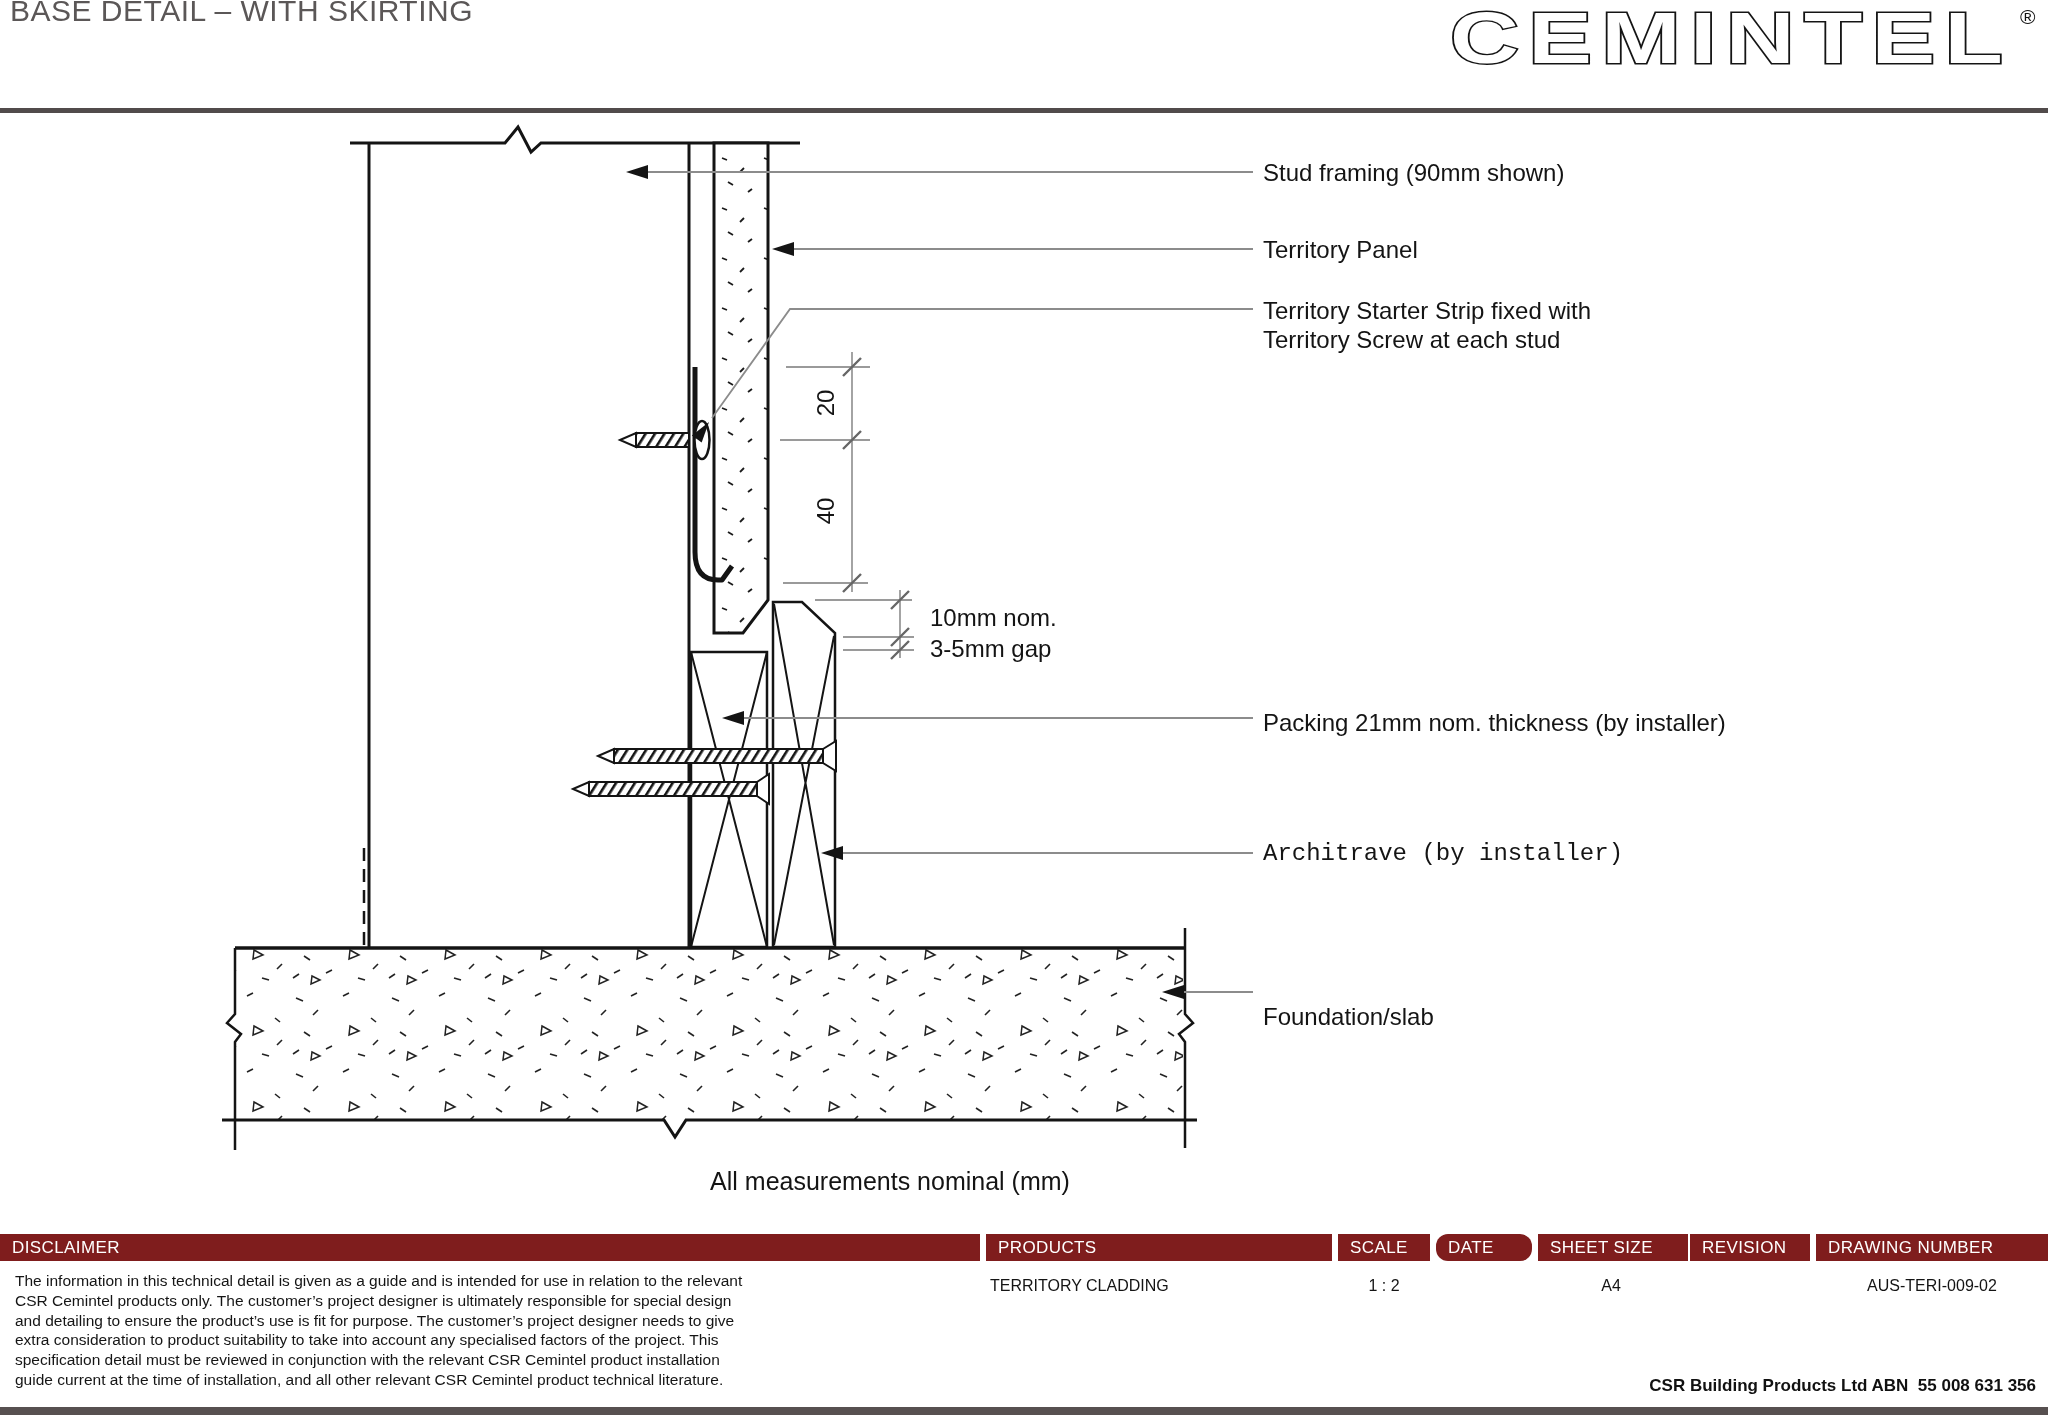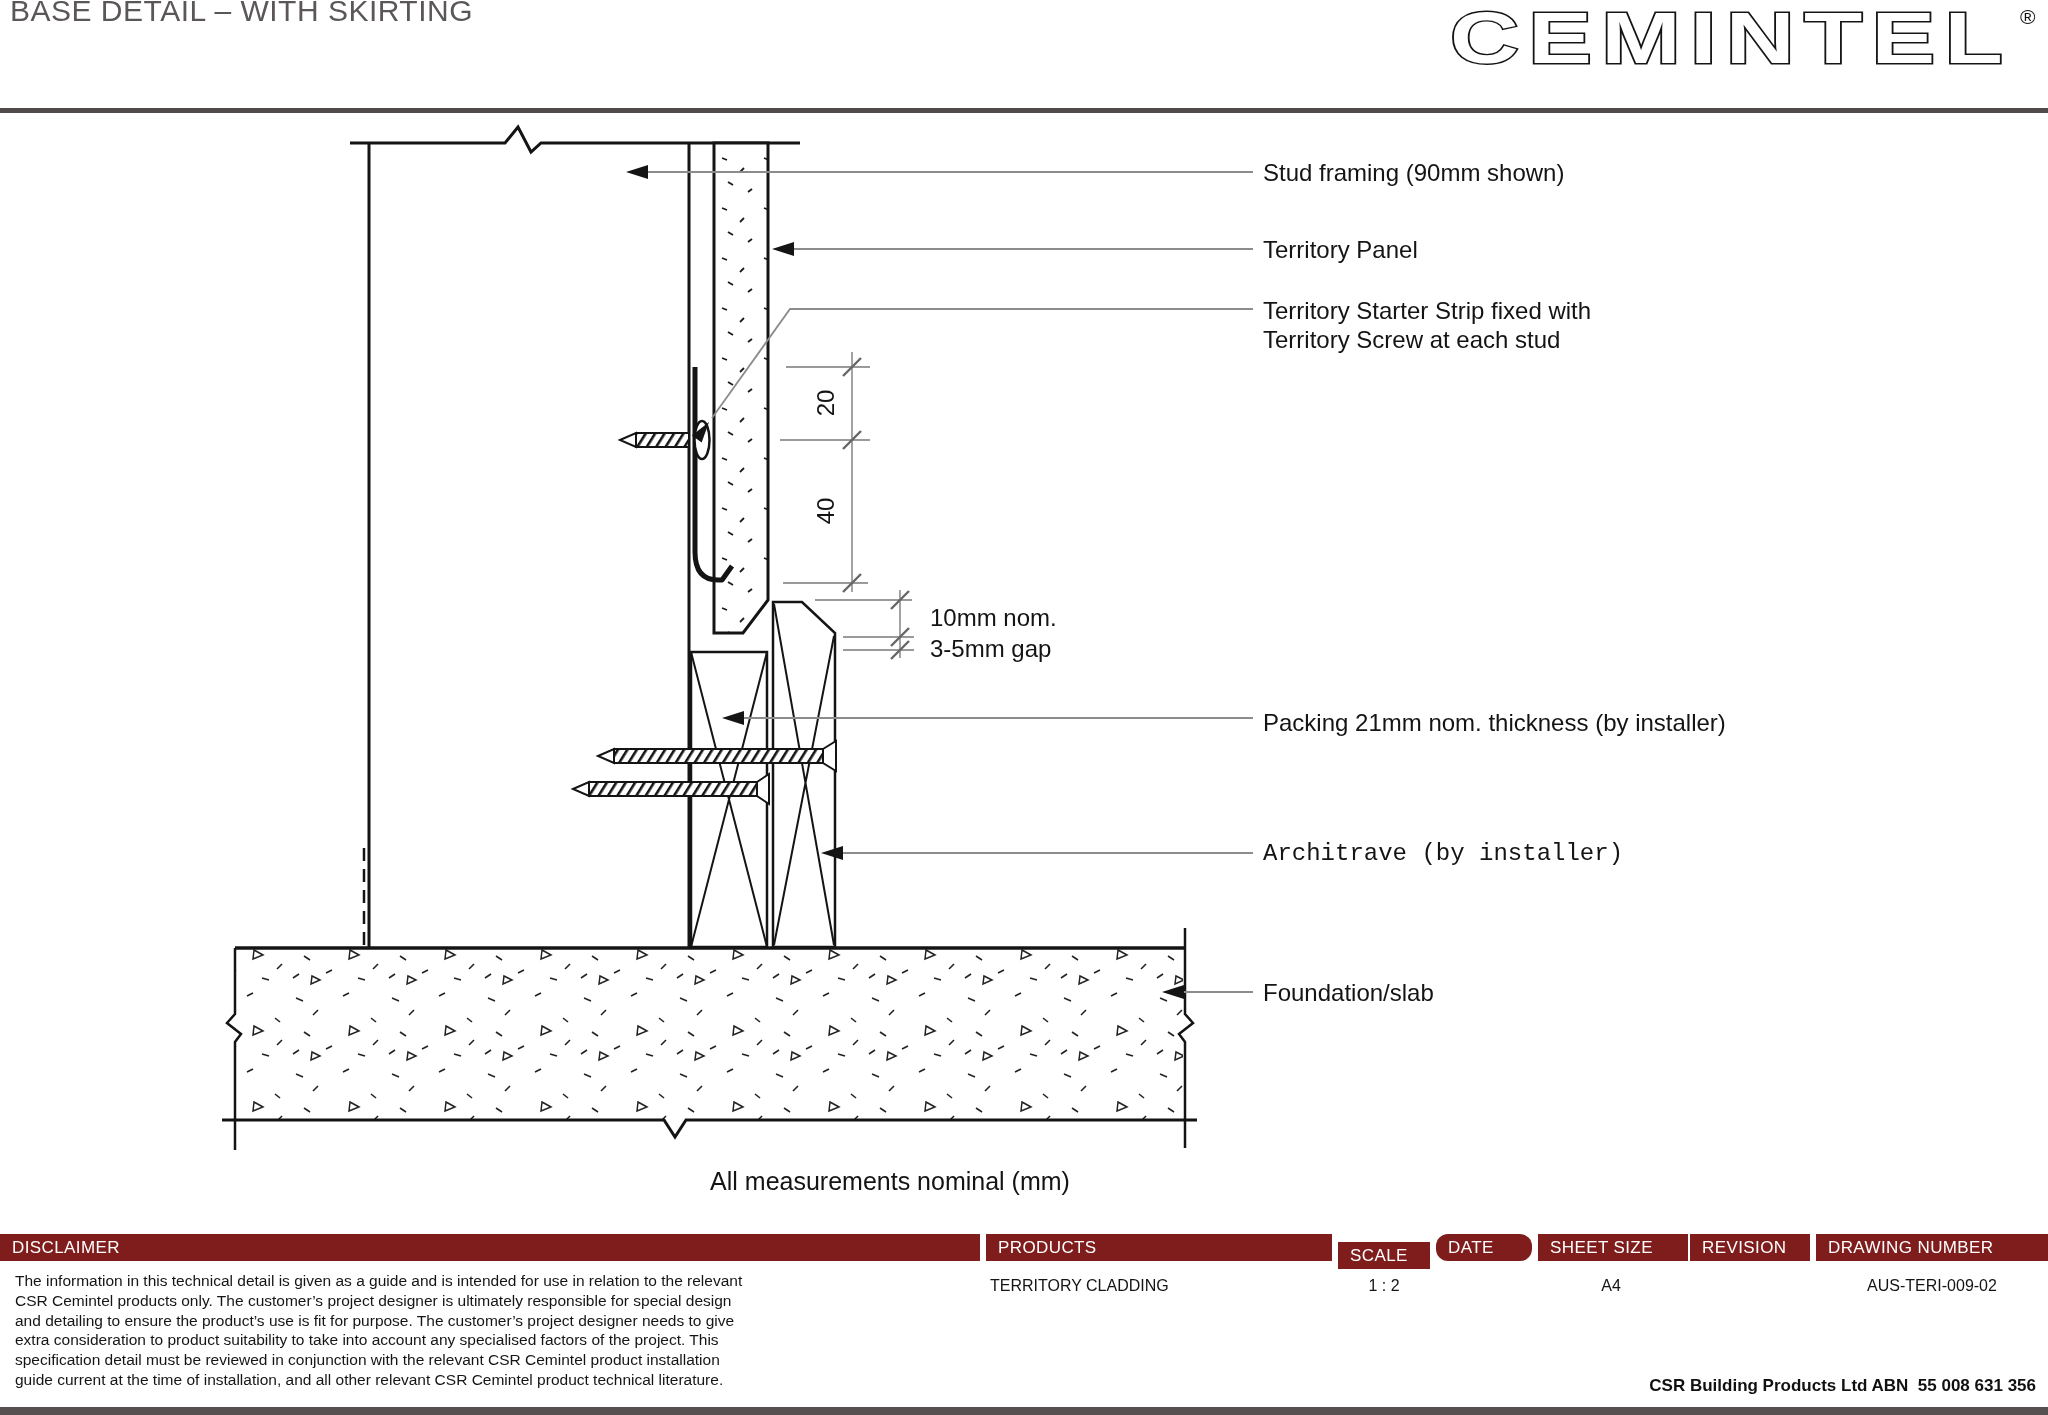--- a/index.html
+++ b/index.html
@@ -153,26 +153,26 @@
   <div class="lbl" style="left:1263px;top:158px;">Stud framing (90mm shown)</div>
   <div class="lbl" style="left:1263px;top:235px;">Territory Panel</div>
   <div class="lbl" style="left:1263px;top:296px;">Territory Starter Strip fixed with</div>
   <div class="lbl" style="left:1263px;top:325px;">Territory Screw at each stud</div>
   <div class="dim-lbl" style="left:796px;top:389px;">20</div>
   <div class="dim-lbl" style="left:796px;top:497px;">40</div>
   <div class="lbl" style="left:930px;top:603px;">10mm nom.</div>
   <div class="lbl" style="left:930px;top:634px;">3-5mm gap</div>
   <div class="lbl" style="left:1263px;top:708px;">Packing 21mm nom. thickness (by installer)</div>
   <div class="lbl" style="left:1263px;top:839px;font-family:Liberation Mono, monospace;">Architrave (by installer)</div>
-  <div class="lbl" style="left:1263px;top:978px;">Foundation/slab</div>
+  <div class="lbl" style="left:1263px;top:1002px;">Foundation/slab</div>
   <div class="caption">All measurements nominal (mm)</div>
 
   <div class="tb-bar" style="left:0;width:980px;">DISCLAIMER</div>
   <div class="tb-bar" style="left:986px;width:346px;">PRODUCTS</div>
-  <div class="tb-bar" style="left:1338px;width:92px;margin-top:8px;">SCALE</div>
+  <div class="tb-bar" style="left:1338px;width:92px;">SCALE</div>
   <div class="tb-bar" style="left:1436px;width:96px;border-radius:12px;">DATE</div>
   <div class="tb-bar" style="left:1538px;width:150px;">SHEET SIZE</div>
   <div class="tb-bar" style="left:1690px;width:120px;">REVISION</div>
   <div class="tb-bar" style="left:1816px;width:248px;">DRAWING NUMBER</div>
 
   <div class="disclaimer">The information in this technical detail is given as a guide and is intended for use in relation to the relevant CSR Cemintel products only. The customer’s project designer is ultimately responsible for special design and detailing to ensure the product’s use is fit for purpose. The customer’s project designer needs to give extra consideration to product suitability to take into account any specialised factors of the project. This specification detail must be reviewed in conjunction with the relevant CSR Cemintel product installation guide current at the time of installation, and all other relevant CSR Cemintel product technical literature.</div>
   <div class="tb-val" style="left:990px;">TERRITORY CLADDING</div>
   <div class="tb-val tb-center" style="left:1338px;width:92px;">1 : 2</div>
   <div class="tb-val tb-center" style="left:1436px;width:96px;"></div>
   <div class="tb-val tb-center" style="left:1538px;width:146px;">A4</div>

